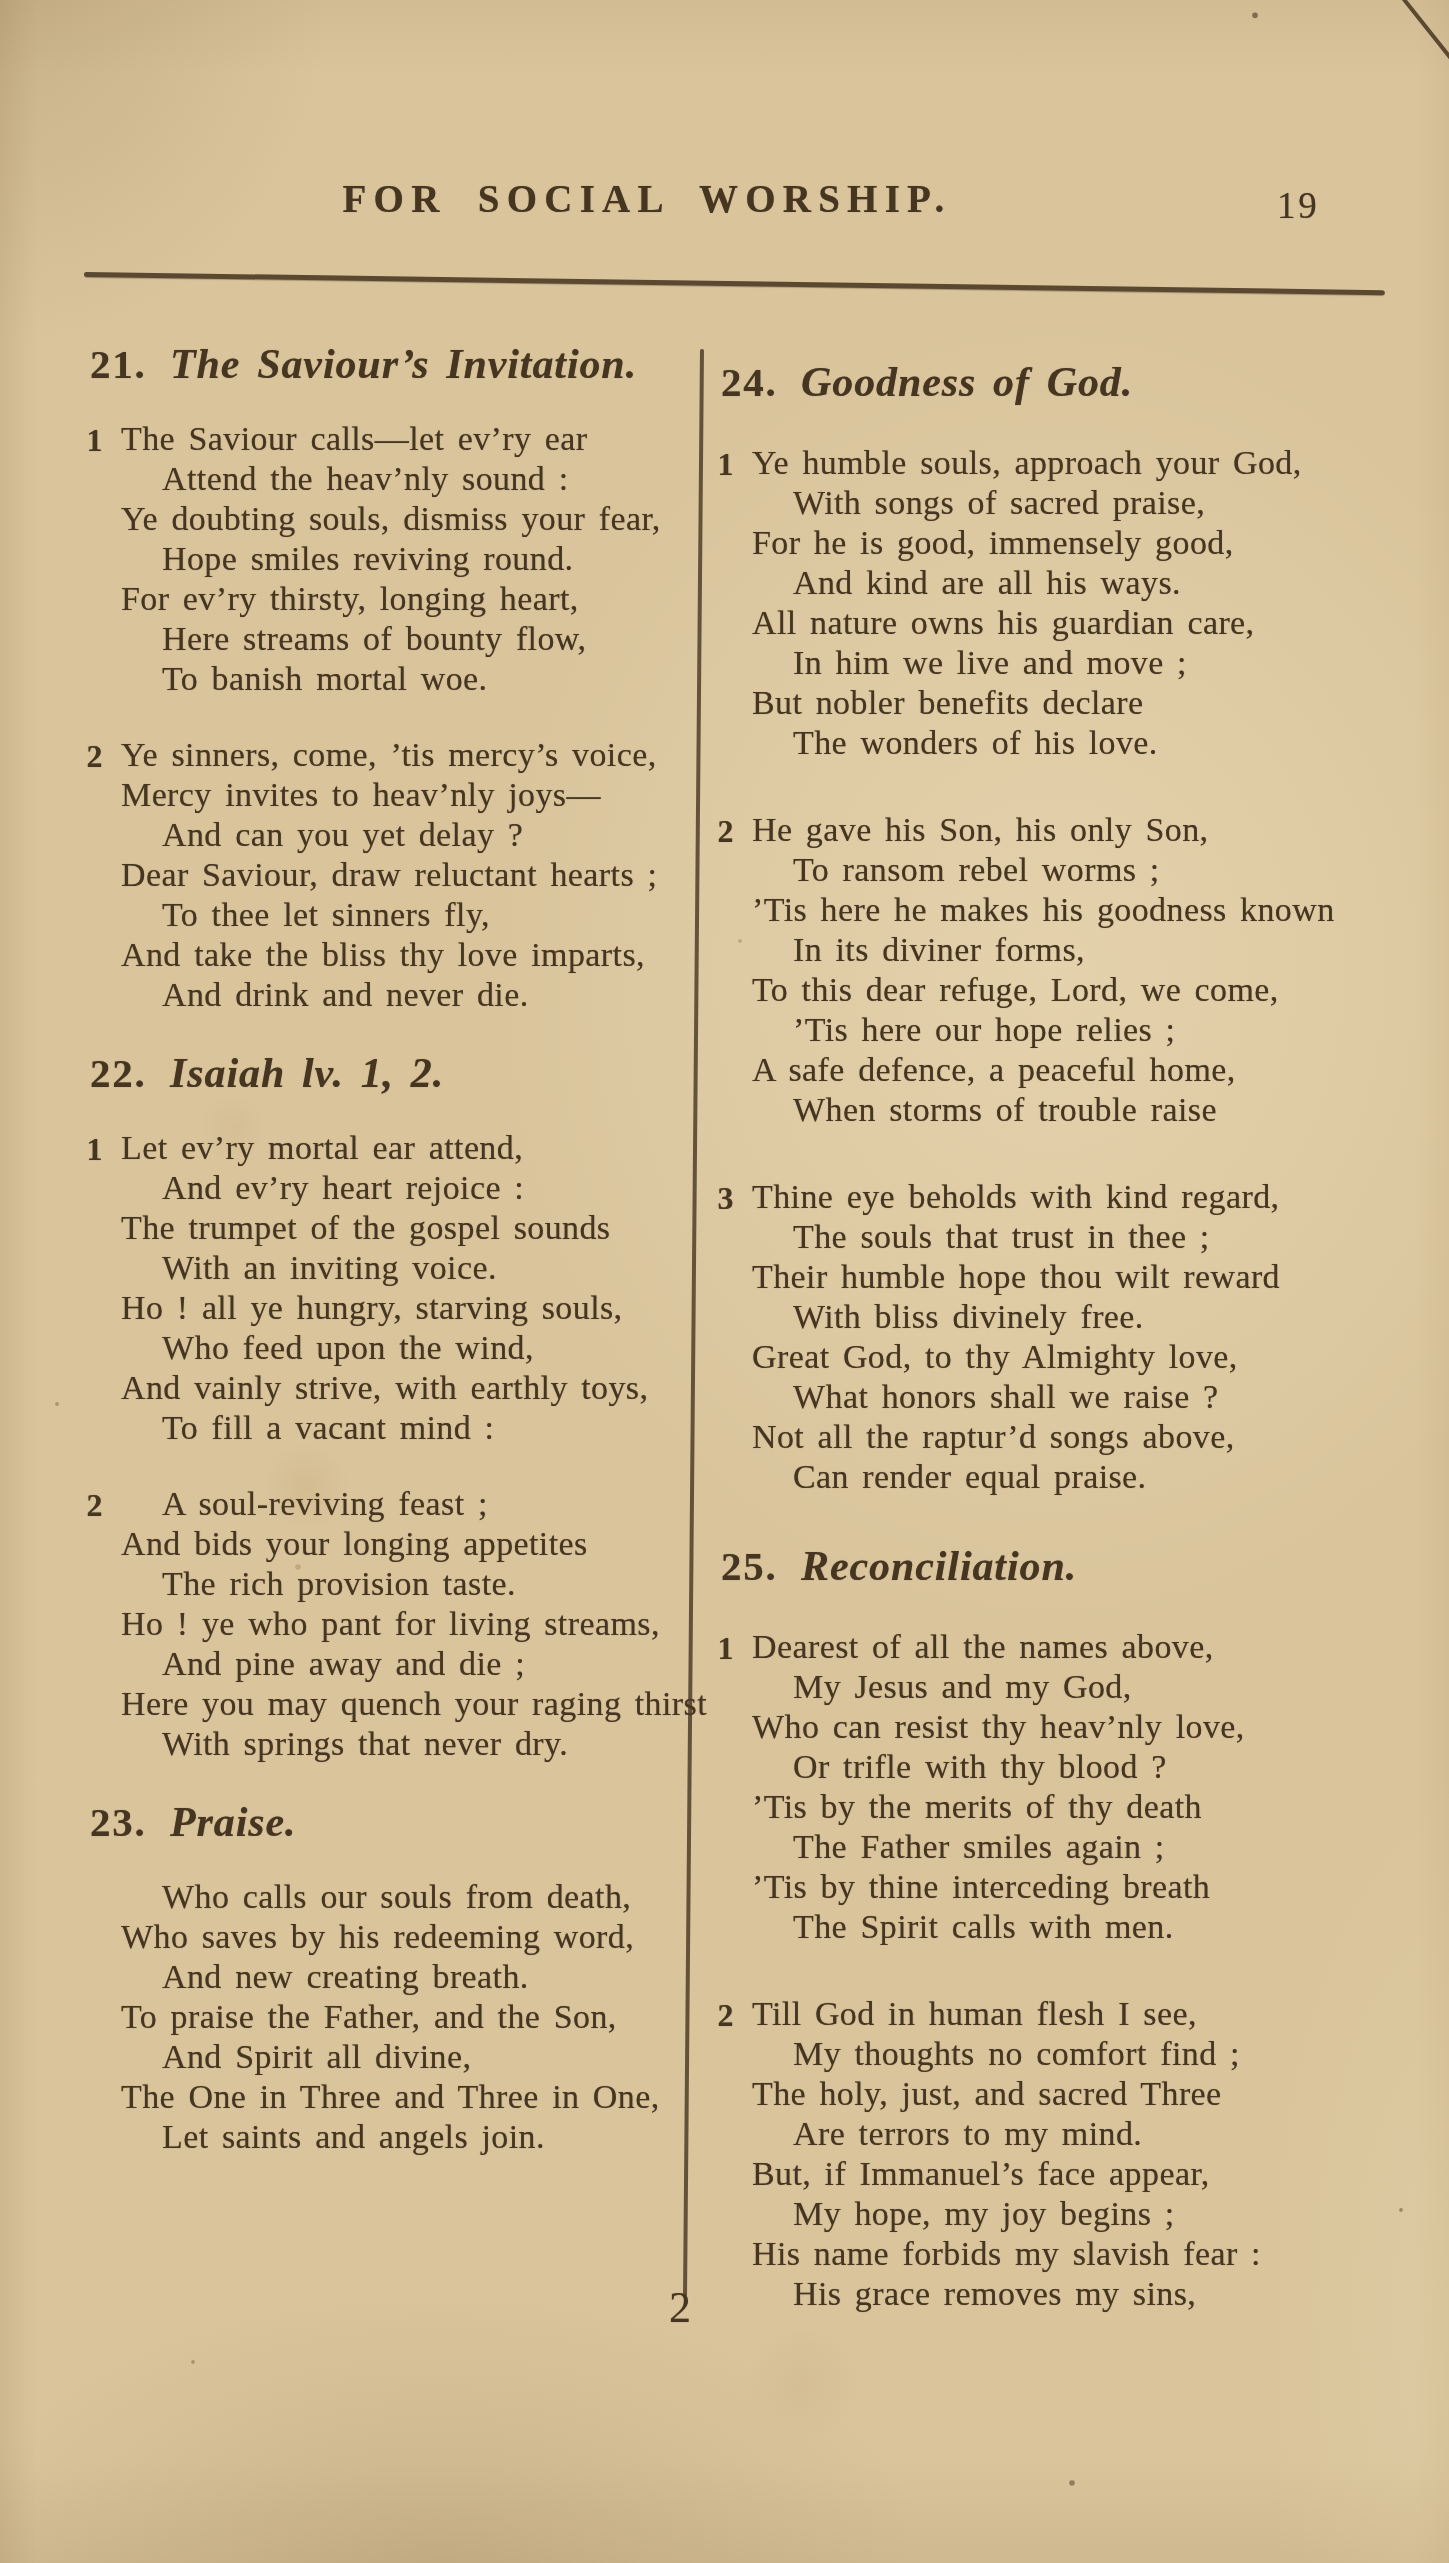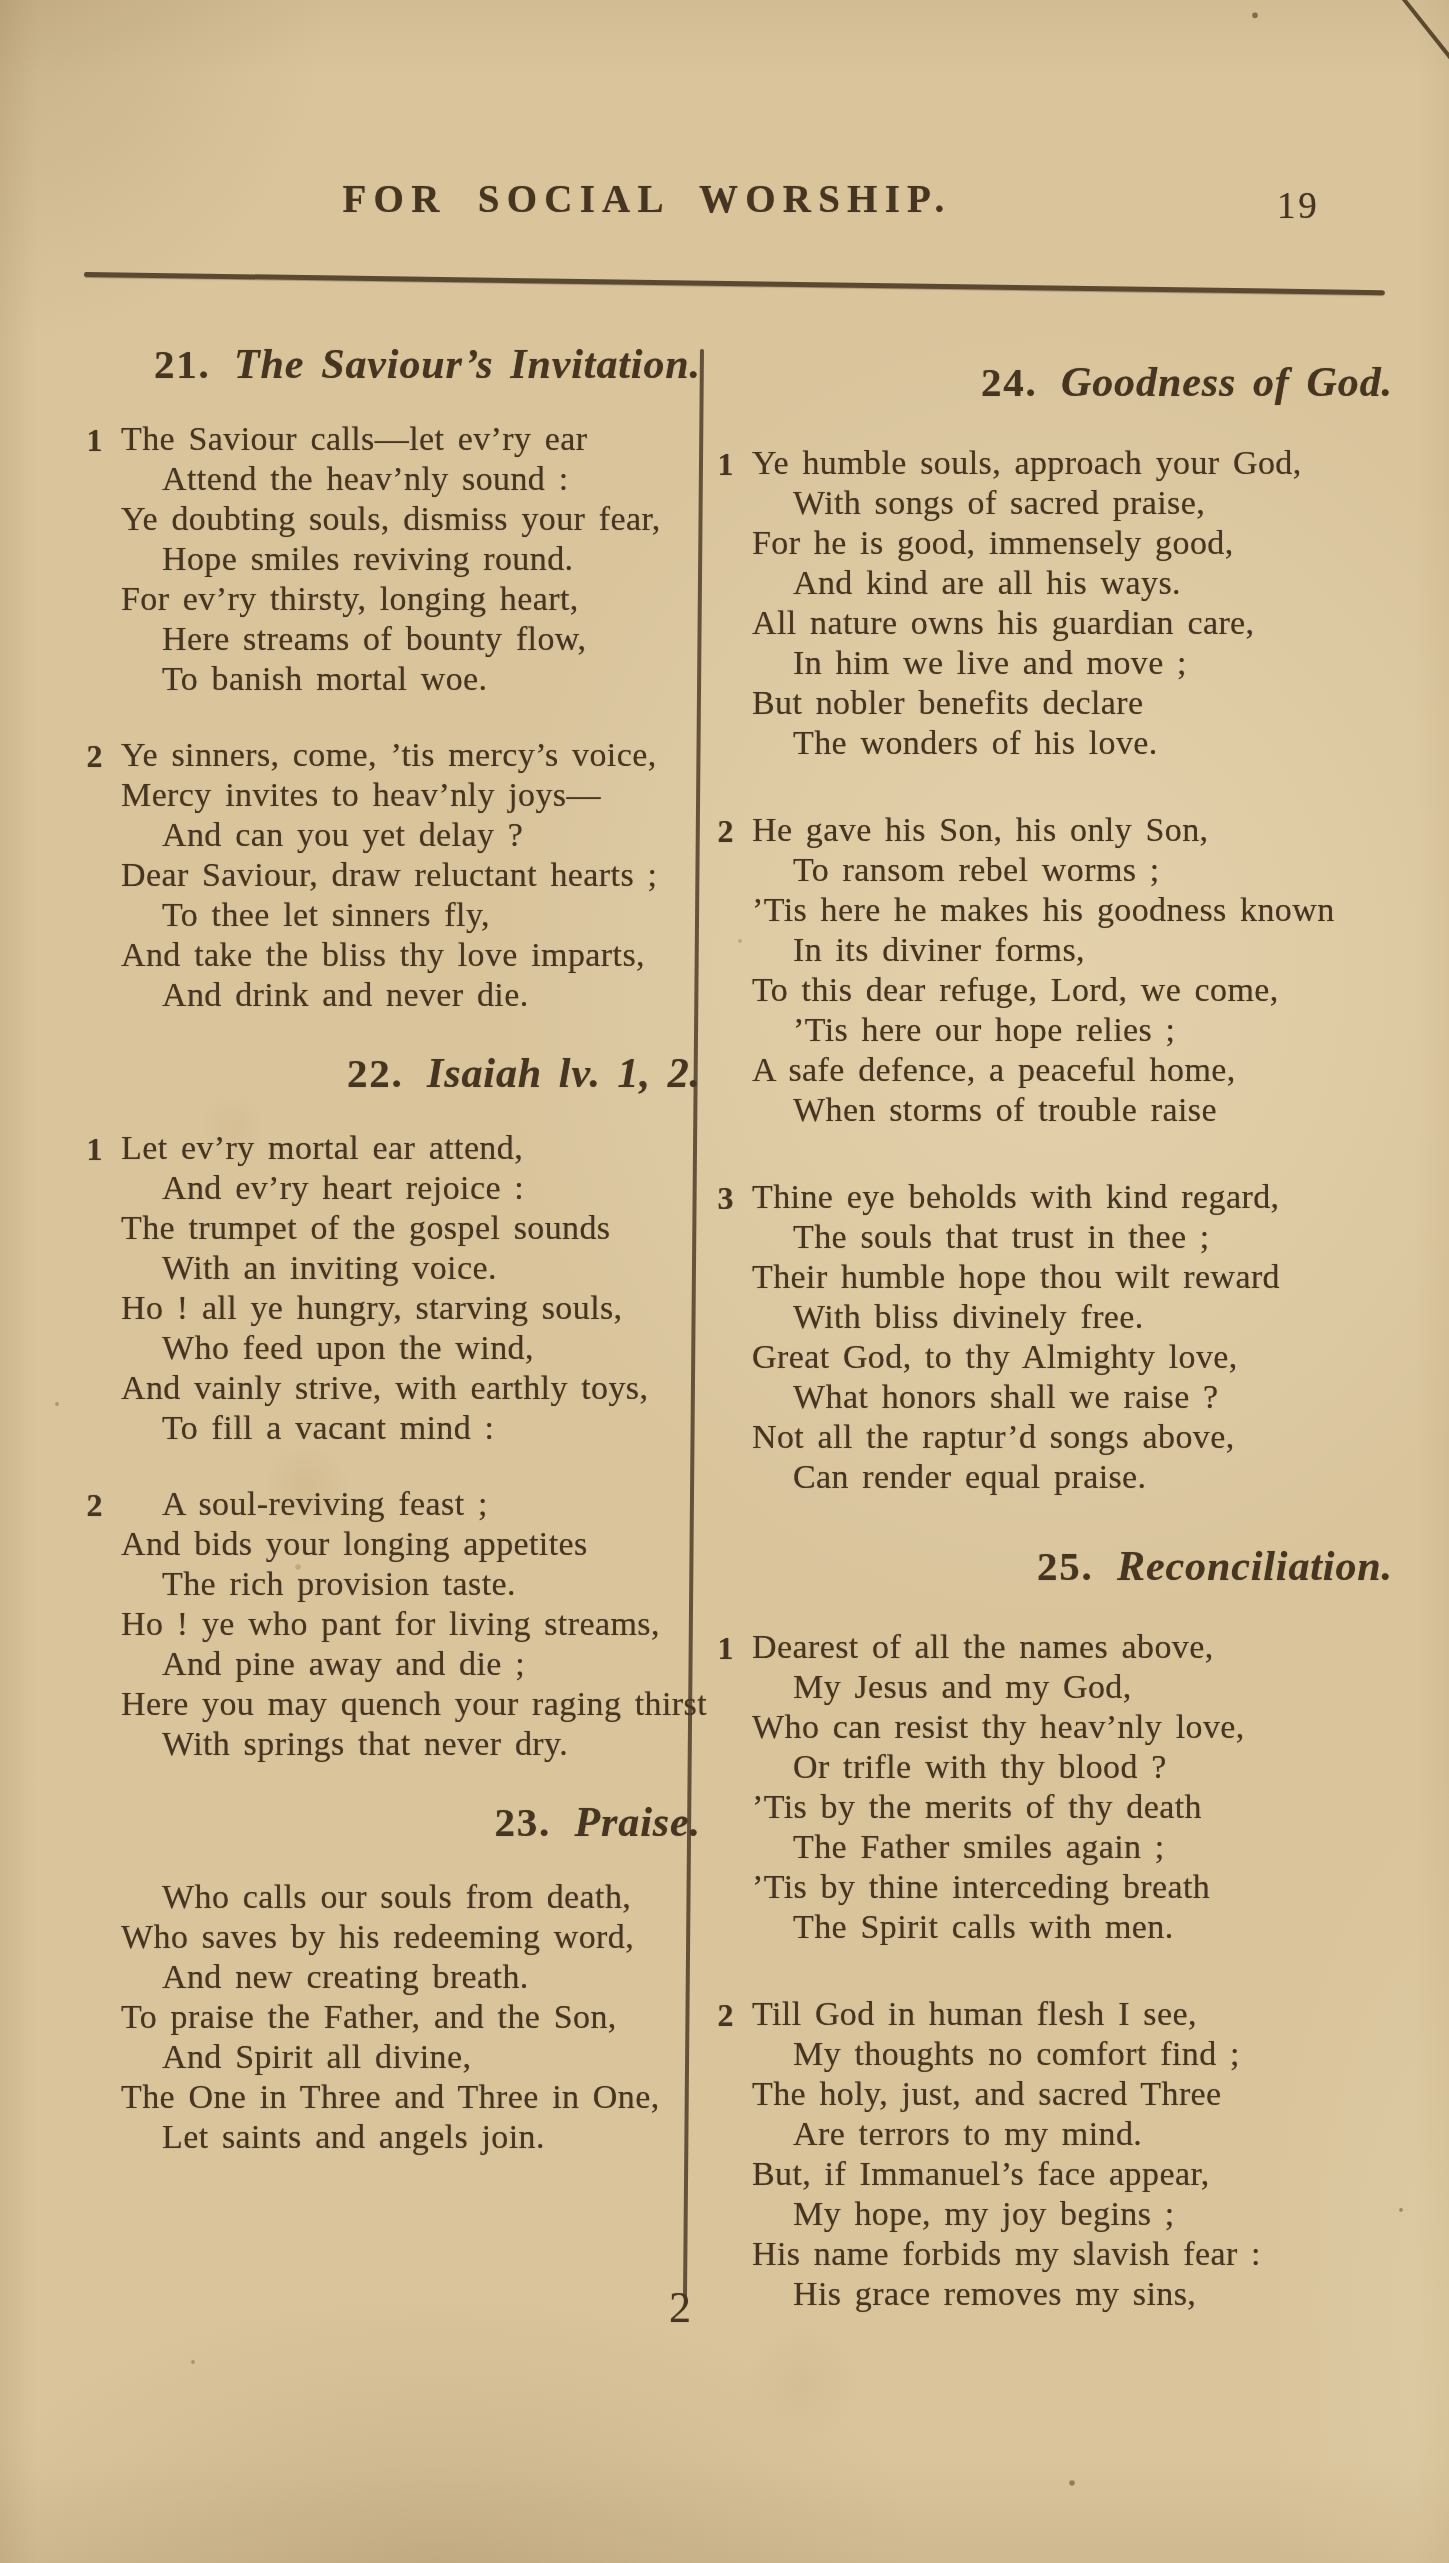--- a/index.html
+++ b/index.html
@@ -61,21 +61,21 @@
       739px 940px 0 0.9px rgba(120,80,40,.30);
     border-radius:50%;
   }
 
   
   .column{position:absolute;top:342px;}
   .col-left{left:90px;width:611px;}
   .col-right{left:721px;width:672px;padding-top:18px;}
 
   .hymn-heading{
-    margin:0 0 25px;text-align:right;line-height:45px;
+    margin:0 0 25px;text-align:left;line-height:45px;
     font-weight:700;white-space:nowrap;
   }
   .col-right .hymn-heading{margin-bottom:31px;}
   .hymn-number{font-size:41px;font-style:normal;margin-right:23.4px;letter-spacing:1.8px;}
   .hymn-title{font-size:42px;font-style:italic;letter-spacing:0.9px;word-spacing:5.4px;}
 
   .verse{position:relative;padding-left:31px;margin-bottom:36px;}
   .col-right .verse{margin-bottom:47px;}
   .verse-num{
     position:absolute;left:-3.6px;top:2.7px;font-size:32px;font-weight:700;

